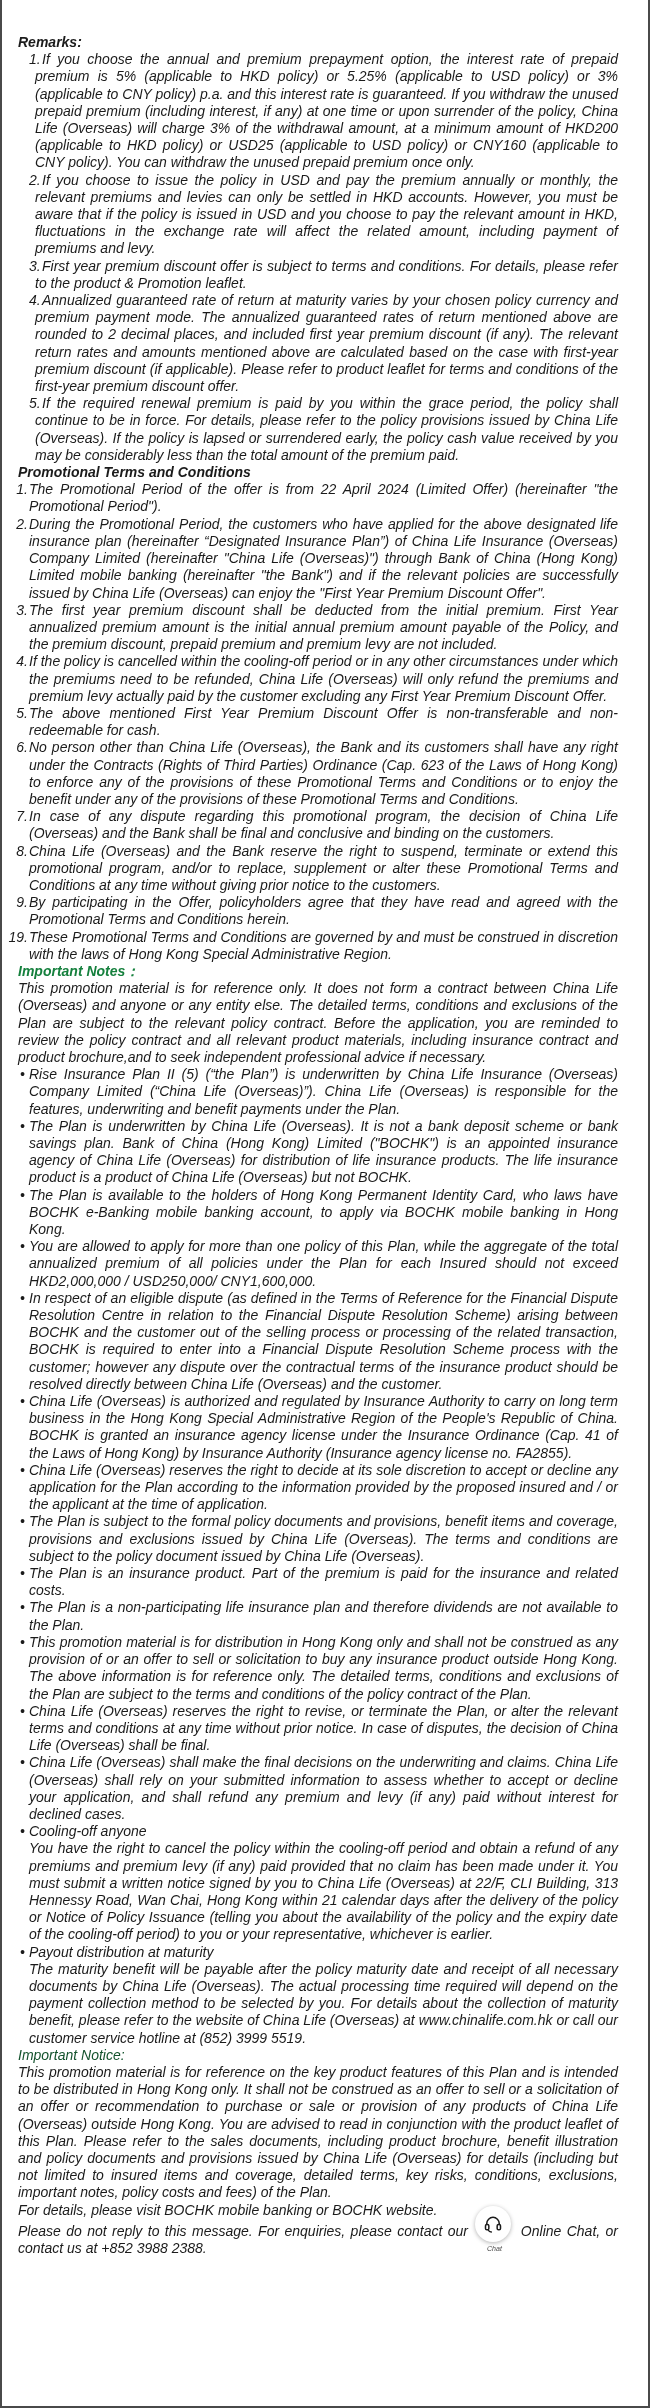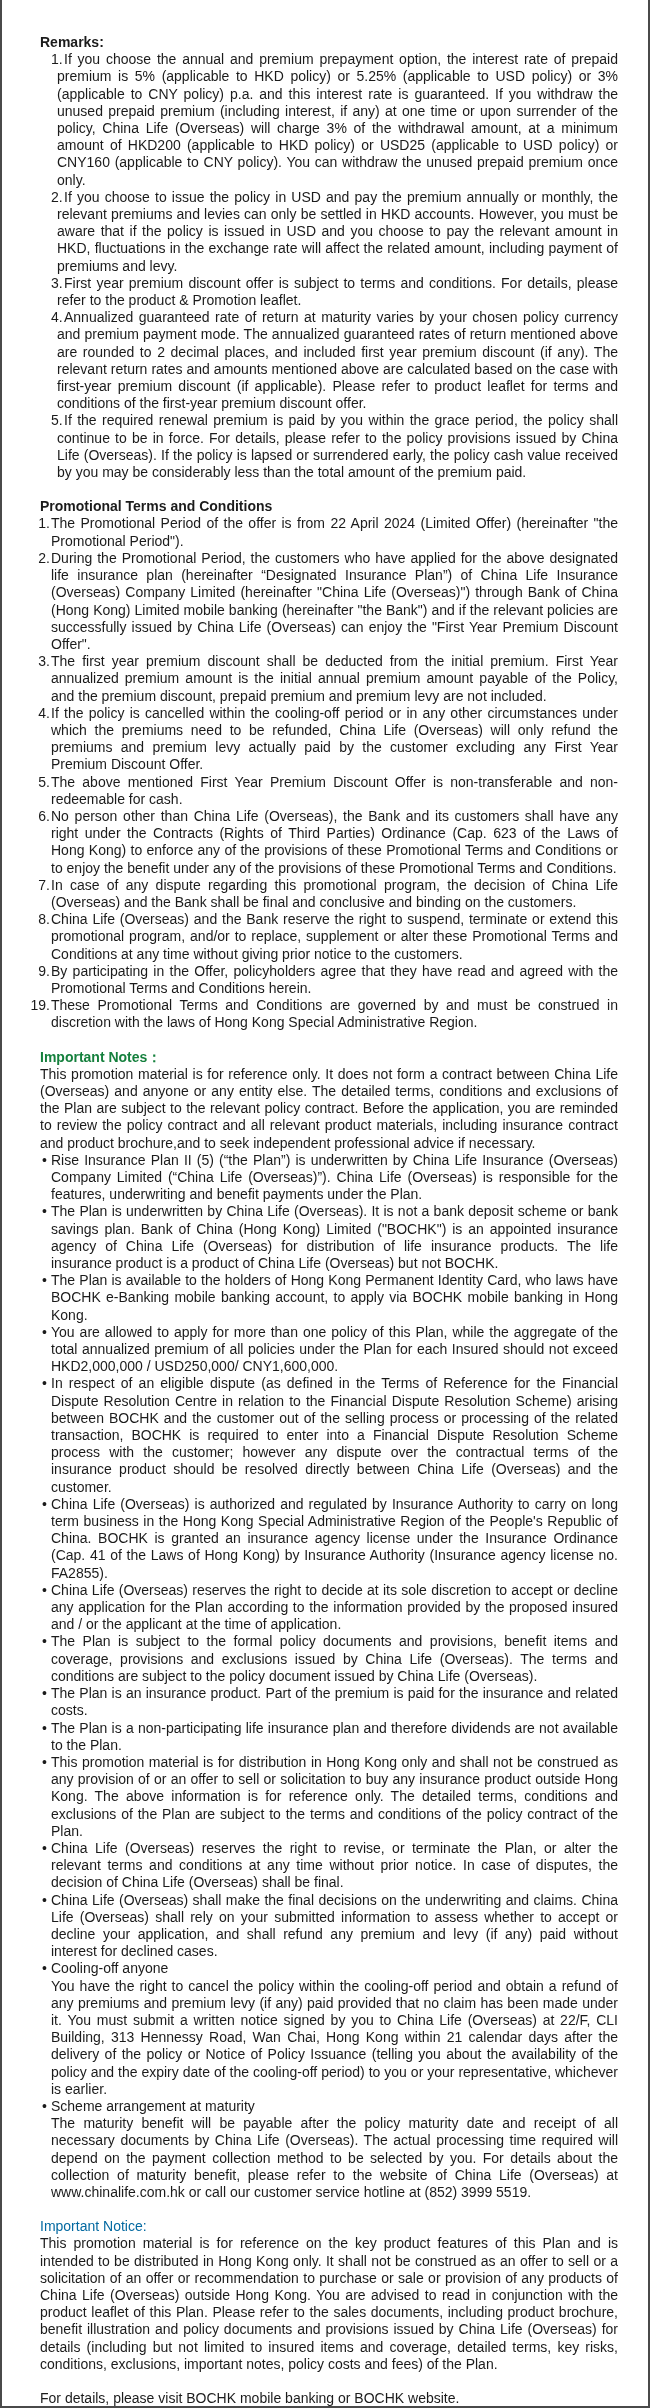--- a/index.html
+++ b/index.html
@@ -2,32 +2,33 @@
 <html><head>
 <meta charset="utf-8">
 <style>
   html,body { margin:0; padding:0; background:#ffffff; }
   .page {
     position:relative;
     width:650px; height:2408px; box-sizing:border-box;
     border-left:2px solid #4a4a4a;
     border-right:2px solid #4a4a4a;
     border-bottom:2px solid #4a4a4a;
-    padding:34px 30px 0 38px;
+    padding:34px 30px 0 16px;
     overflow:hidden;
     font-family:"Liberation Sans", sans-serif;
     font-size:14px; line-height:17.2px;
     color:#1b1b1b;
     text-align:justify;
+    font-style:italic;
   }
   h2 { margin:0; font-size:14px; line-height:17.2px; font-weight:bold; color:#1b1b1b; }
   h2.red { color:#15803d; }
-  h2.red-regular { color:#0369a1; font-weight:normal; }
+  h2.red-regular { color:#14532d; font-weight:normal; }
   p { margin:0; }
-  .mt { margin-top:17px; }
+  .mt { }
   ol, ul { margin:0; padding:0; list-style:none; }
 
   
   .remarks-list li { position:relative; padding-left:17px; text-indent:7px; }
   .remarks-list .num { position:absolute; left:11px; top:0; text-indent:0; white-space:nowrap; }
 
   
   .promo-list li { position:relative; padding-left:11px; }
   .promo-list .num { position:absolute; right:calc(100% - 10px); top:0; white-space:nowrap; }
 
@@ -101,34 +102,35 @@
       <li><span class="blt">•</span><span>The Plan is an insurance product. Part of the premium is paid for the insurance and related costs.</span></li>
       <li><span class="blt">•</span><span>The Plan is a non-participating life insurance plan and therefore dividends are not available to the Plan.</span></li>
       <li><span class="blt">•</span><span>This promotion material is for distribution in Hong Kong only and shall not be construed as any provision of or an offer to sell or solicitation to buy any insurance product outside Hong Kong. The above information is for reference only. The detailed terms, conditions and exclusions of the Plan are subject to the terms and conditions of the policy contract of the Plan.</span></li>
       <li><span class="blt">•</span><span>China Life (Overseas) reserves the right to revise, or terminate the Plan, or alter the relevant terms and conditions at any time without prior notice. In case of disputes, the decision of China Life (Overseas) shall be final.</span></li>
       <li><span class="blt">•</span><span>China Life (Overseas) shall make the final decisions on the underwriting and claims. China Life (Overseas) shall rely on your submitted information to assess whether to accept or decline your application, and shall refund any premium and levy (if any) paid without interest for declined cases.</span></li>
       <li>
         <span class="blt">•</span><span>Cooling-off anyone</span>
         <div class="sub">You have the right to cancel the policy within the cooling-off period and obtain a refund of any premiums and premium levy (if any) paid provided that no claim has been made under it. You must submit a written notice signed by you to China Life (Overseas) at 22/F, CLI Building, 313 Hennessy Road, Wan Chai, Hong Kong within 21 calendar days after the delivery of the policy or Notice of Policy Issuance (telling you about the availability of the policy and the expiry date of the cooling-off period) to you or your representative, whichever is earlier.</div>
       </li>
       <li>
-        <span class="blt">•</span><span>Scheme arrangement at maturity</span>
+        <span class="blt">•</span><span>Payout distribution at maturity</span>
         <div class="sub">The maturity benefit will be payable after the policy maturity date and receipt of all necessary documents by China Life (Overseas). The actual processing time required will depend on the payment collection method to be selected by you. For details about the collection of maturity benefit, please refer to the website of China Life (Overseas) at www.chinalife.com.hk or call our customer service hotline at (852) 3999 5519.</div>
       </li>
     </ul>
   </section>
 
   <section class="mt">
     <h2 class="red-regular">Important Notice:</h2>
     <p>This promotion material is for reference on the key product features of this Plan and is intended to be distributed in Hong Kong only. It shall not be construed as an offer to sell or a solicitation of an offer or recommendation to purchase or sale or provision of any products of China Life (Overseas) outside Hong Kong. You are advised to read in conjunction with the product leaflet of this Plan. Please refer to the sales documents, including product brochure, benefit illustration and policy documents and provisions issued by China Life (Overseas) for details (including but not limited to insured items and coverage, detailed terms, key risks, conditions, exclusions, important notes, policy costs and fees) of the Plan.</p>
   </section>
 
   <p class="mt">For details, please visit BOCHK mobile banking or BOCHK website.</p>
 
   <p class="mt">
+    <span>Please do not reply to this message. For enquiries, please contact our</span>
     <span class="chat-icon-wrap">
       <span class="chat-circle">
         <svg width="20" height="20" viewBox="0 0 24 24" fill="none" stroke="#1b1b1b" stroke-width="1.8" stroke-linecap="round" stroke-linejoin="round">
           <path d="M4.5 15v-3.5a7.5 7.5 0 0 1 15 0V15"></path>
           <rect x="3" y="12.5" width="4" height="6.5" rx="1.6" fill="#ffffff"></rect>
           <rect x="17" y="12.5" width="4" height="6.5" rx="1.6" fill="#ffffff"></rect>
           <path d="M6.5 19.5c.6 1.4 2 2 3.5 2"></path>
         </svg>
       </span>
       <span class="chat-label">Chat</span>

